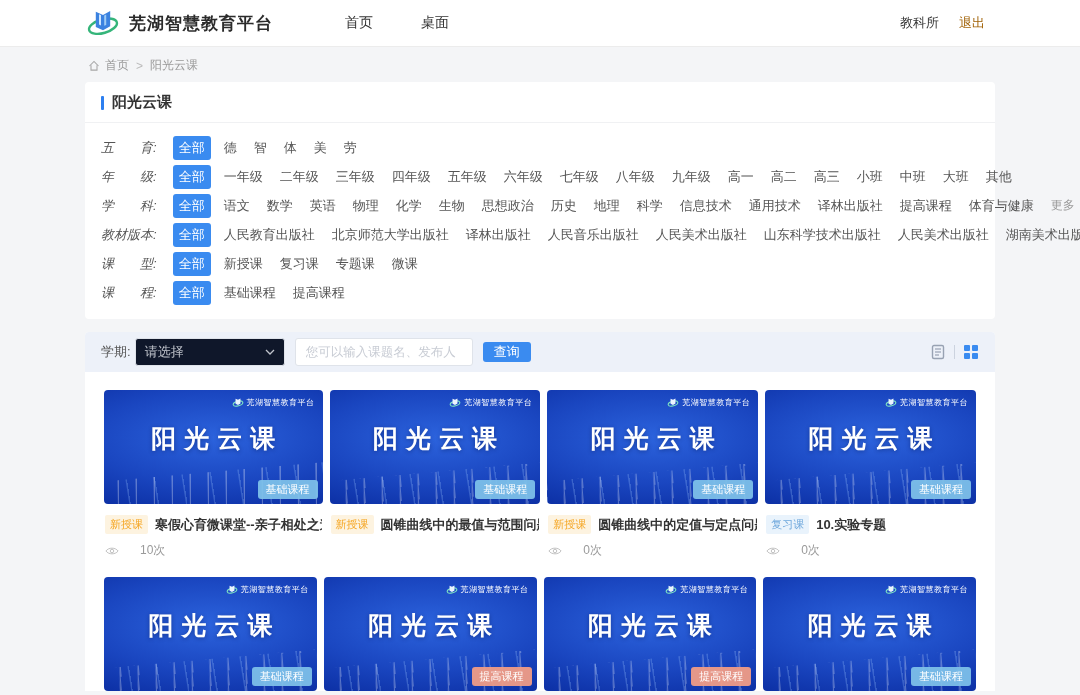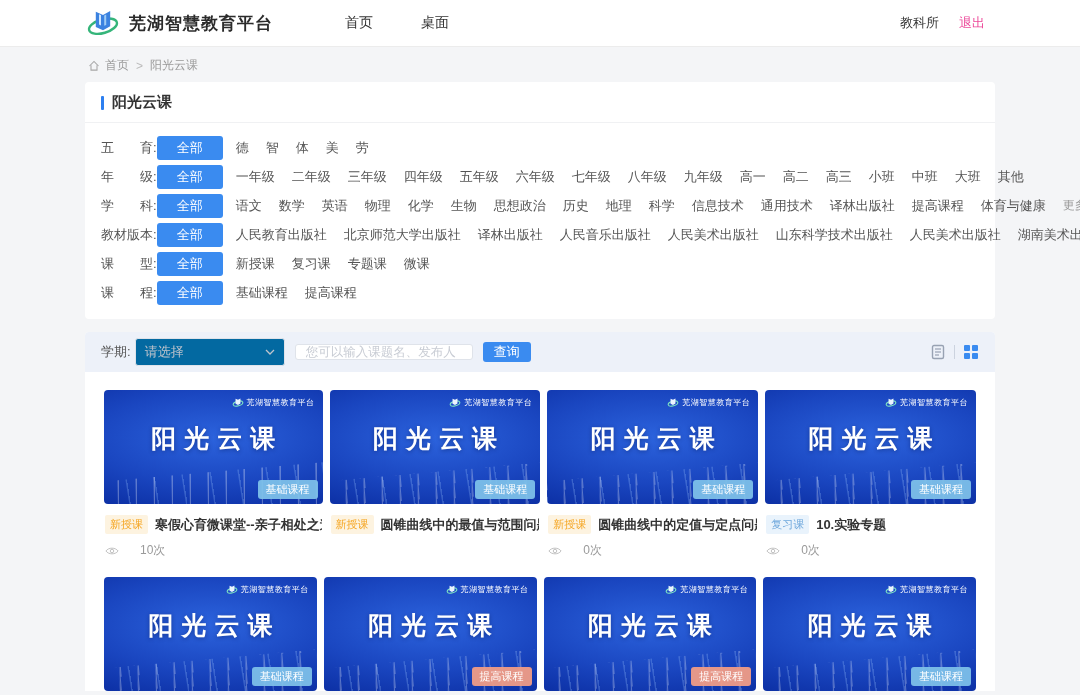--- a/index.html
+++ b/index.html
@@ -9,51 +9,51 @@
   
   .header { height:47px; background:#fff; border-bottom:1px solid #ececec;
             display:flex; align-items:center; justify-content:space-between;
             padding:0 95px 0 85px; }
   .hleft { display:flex; align-items:center; }
   .brand { font-size:17px; font-weight:bold; color:#2b2b2b; margin-left:8px; letter-spacing:1px; }
   .nav { display:flex; gap:48px; margin-left:72px; }
   .nav a { font-size:14px; color:#333; text-decoration:none; cursor:pointer; }
   .hright { display:flex; align-items:center; gap:20px; font-size:13px;justify-content:flex-end; }
   .hright .user { color:#333; cursor:pointer; }
-  .hright .logout { color:#ec4899; text-decoration:none; cursor:pointer; }
+  .hright .logout { color:#a16207; text-decoration:none; cursor:pointer; }
 
   
   .crumbs { display:flex; align-items:center; gap:5px; padding:10px 0 8px 88px;
             font-size:12px; color:#999; }
   .crumbs .sep { margin:0 2px; color:#bbb; }
   .crumbs .home { cursor:pointer; }
 
   .container { width:910px; margin:0 auto; }
 
   
   .panel1 { background:#fff; border-radius:4px; padding-bottom:10px; }
   .ptitle { display:flex; align-items:center; padding:11px 16px 10px;
             border-bottom:1px solid #f0f1f3; font-size:15px; font-weight:bold; color:#333; }
   .pbar { width:3px; height:14px; background:#2d7ff0; border-radius:1px; margin-right:8px; }
   .frows { padding:10px 16px 2px; }
   .frow { display:flex; align-items:center; height:29px; font-size:13px; }
-  .flabel { color:#555; flex-shrink:0; }
+  .flabel { color:#555; margin-right:16px; flex-shrink:0;font-style:italic; }
   .fname { display:inline-block; width:52px; text-align:justify; text-align-last:justify; }
   .fopt { color:#555; margin-right:17px; cursor:pointer; white-space:nowrap; }
-  .fopt.active { background:#3a8bf0; color:#fff; padding:3px 20px; border-radius:3px; margin-right:13px; }
+  .fopt.active { background:#3a8bf0; color:#fff; padding:3px 6px; border-radius:3px; margin-right:13px; }
   .fmore { margin-left:auto; color:#999; font-size:12px; cursor:pointer; white-space:nowrap; }
 
   
   .panel2 { background:#fff; margin-top:13px; border-radius:4px 4px 0 0; }
   .searchbar { height:40px; background:#edf1f9; display:flex; align-items:center; padding:0 16px; border-radius:4px 4px 0 0; }
   .slabel { font-size:13px; color:#555; margin-right:4px; }
-  .select { width:150px; height:28px; background:#0369a1; border:1px solid #dfe3ea; border-radius:3px;
+  .select { width:150px; height:28px; background:#0f172a; border:1px solid #dfe3ea; border-radius:3px;
             display:flex; align-items:center; padding:0 9px; font-size:13px; color:#c0c4cc; cursor:pointer; }
   .select .chev { margin-left:auto; display:flex; }
-  .sinput { width:178px; height:16px; margin-left:10px; border:1px solid #dfe3ea; border-radius:3px;
+  .sinput { width:178px; height:28px; margin-left:10px; border:1px solid #dfe3ea; border-radius:3px;
             padding:0 10px; font-size:12.5px; color:#333; outline:none; font-family:inherit; }
   .sinput::placeholder { color:#c8ccd4; }
   .sbtn { margin-left:10px; width:48px; height:20px; background:#3a8bf0; color:#fff; border:none;
           border-radius:3px; font-size:13px; cursor:pointer; font-family:inherit; }
   .viewtoggle { margin-left:auto; display:flex; align-items:center; gap:8px; }
   .vdivider { width:1px; height:14px; background:#ccd3df; }
   .vicon { display:flex; cursor:pointer; }
 
   
   .cards { display:grid; grid-template-columns:repeat(4,1fr); column-gap:7px; row-gap:11px;

